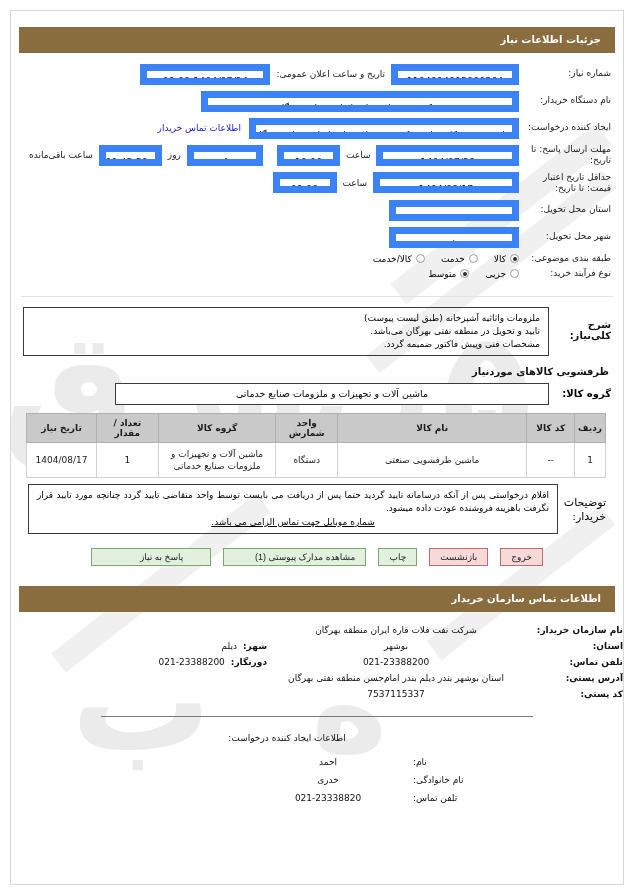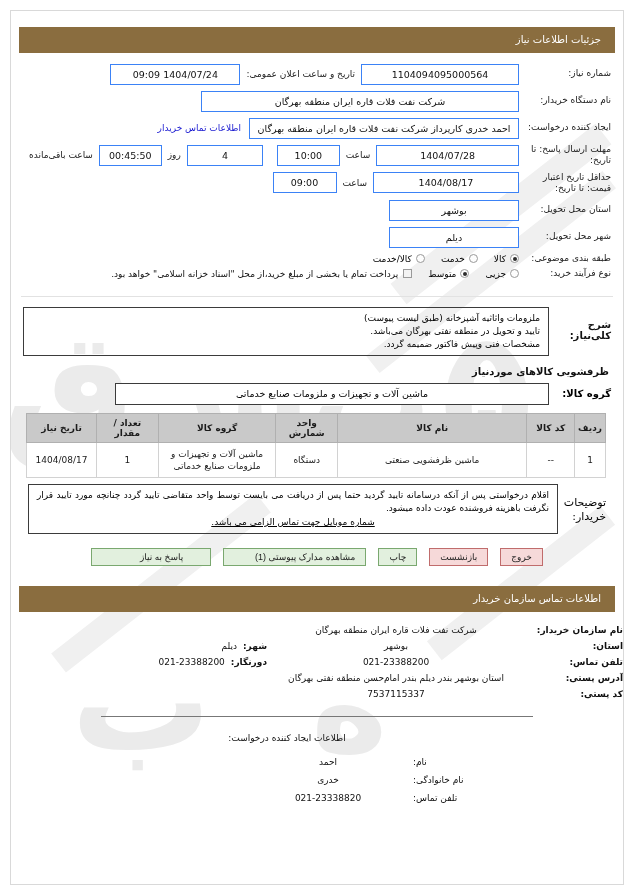--- a/index.html
+++ b/index.html
@@ -48,21 +48,21 @@
     transform: rotate(-38deg);
   }
 
   .content { position: relative; z-index: 2; }
 
   
   .section-bar {
     background: #8a6d3f;
     color: #ffffff;
     font-size: 10px;
-    font-weight: normal;
+    font-weight: bold;
     padding: 7px 14px 8px 10px;
     text-align: right;
     margin: 0 8px;
   }
 
   
   .form-area { padding: 10px 12px 4px 12px; }
   .row {
     display: flex;
     flex-direction: row;
@@ -73,21 +73,21 @@
   .lbl {
     font-size: 9px;
     color: #1a1a1a;
     text-align: right;
     width: 92px;
     flex: 0 0 92px;
     padding-left: 6px;
     line-height: 1.25;
   }
   .box {
-    border: 1px solid #3b82f6;
+    border: 7px solid #3b82f6;
     background: #fff;
     height: 21px;
     line-height: 19px;
     font-size: 9.5px;
     padding: 0 7px;
     text-align: center;
     color: #111;
     white-space: nowrap;
     overflow: hidden;
   }
@@ -99,21 +99,21 @@
   }
   .link {
     color: #1a1ad0;
     font-size: 9px;
     text-decoration: none;
     white-space: nowrap;
     padding: 0 8px;
   }
 
   
-  .w-need   { width: 158px; }
+  .w-need   { width: 128px; }
   .w-date   { width: 130px; }
   .w-buyer  { width: 318px; }
   .w-creator{ width: 270px; }
   .w-mdate  { width: 146px; }
   .w-time   { width: 64px; }
   .w-days   { width: 78px; }
   .w-count  { width: 64px; }
   .w-prov   { width: 130px; }
 
   
@@ -361,24 +361,20 @@
 
       <div class="radio-row">
         <div class="lbl">نوع فرآیند خرید:</div>
         <div class="radio-item">
           <span class="radio"></span>
           <span>جزیی</span>
         </div>
         <div class="radio-item">
           <span class="radio on"></span>
           <span>متوسط</span>
-        </div>
-        <div class="radio-item">
-          <span class="chk"></span>
-          <span class="note-txt">پرداخت تمام یا بخشی از مبلغ خرید،از محل "اسناد خزانه اسلامی" خواهد بود.</span>
         </div>
       </div>
     </div>
 
     <hr class="divider">
 
     <div class="desc-row">
       <div class="desc-lbl">شرح کلی‌نیاز:</div>
       <div class="desc-box">
         <div>ملزومات واثاثیه آشپزخانه (طبق لیست پیوست)</div>

